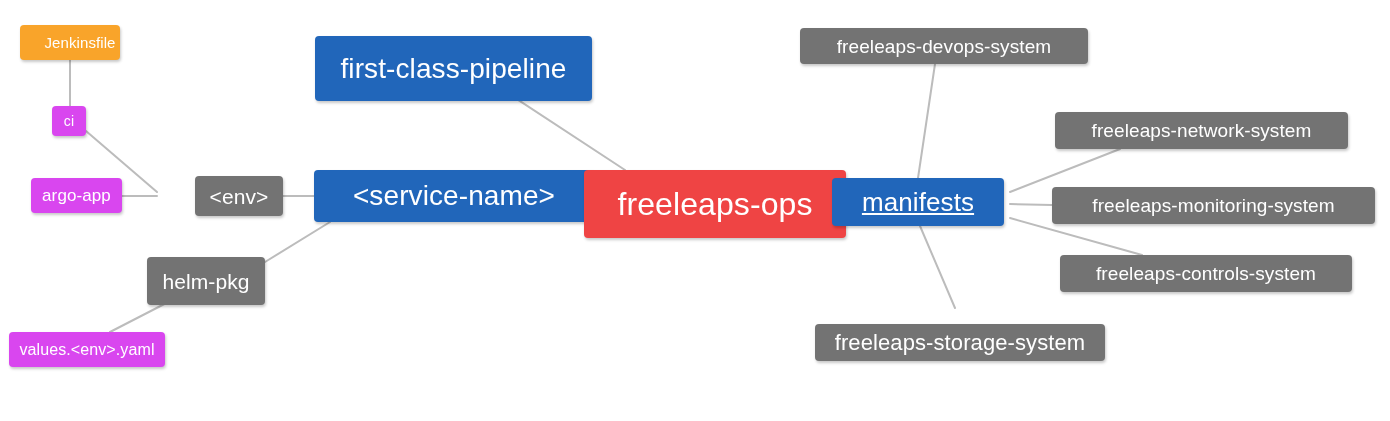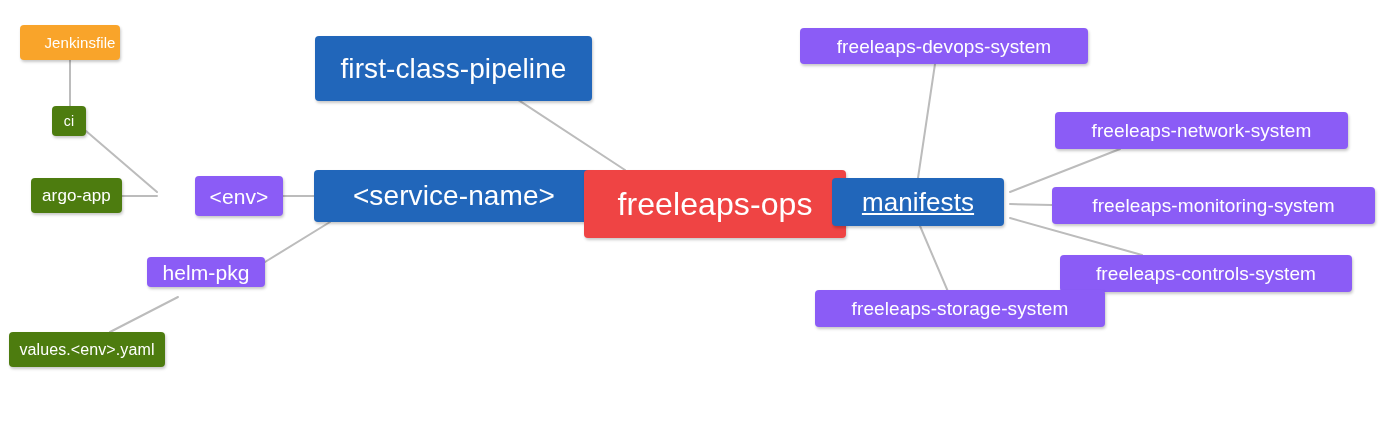--- a/index.html
+++ b/index.html
@@ -30,22 +30,22 @@
     justify-content: center;
     color: #ffffff;
     border-radius: 4px;
     white-space: nowrap;
     line-height: 1;
     box-shadow: 1px 2px 3px rgba(0,0,0,0.22);
     letter-spacing: 0.1px;
   }
   .n-root  { background: #ef4444; }
   .n-blue  { background: #2166ba; }
-  .n-green { background: #8b5cf6; }
-  .n-red   { background: #4d7c0f; }
+  .n-green { background: #737373; }
+  .n-red   { background: #d946ef; }
   .n-orange{ background: #f9a42a; padding-left: 20px; }
 </style>
 </head>
 <body>
 
 <div id="canvas">
   <svg id="edges" viewBox="0 0 1390 421" preserveAspectRatio="none">
       <line x1="70" y1="60" x2="70" y2="106" stroke="#bcbcbc" stroke-width="2" stroke-linecap="round"></line>
       <line x1="86" y1="131" x2="157" y2="192" stroke="#bcbcbc" stroke-width="2" stroke-linecap="round"></line>
       <line x1="122" y1="196" x2="157" y2="196" stroke="#bcbcbc" stroke-width="2" stroke-linecap="round"></line>
@@ -59,25 +59,25 @@
       <line x1="1010" y1="192" x2="1120" y2="149" stroke="#bcbcbc" stroke-width="2" stroke-linecap="round"></line>
       <line x1="1010" y1="204" x2="1052" y2="205" stroke="#bcbcbc" stroke-width="2" stroke-linecap="round"></line>
       <line x1="1010" y1="218" x2="1142" y2="255" stroke="#bcbcbc" stroke-width="2" stroke-linecap="round"></line>
       <line x1="920" y1="226" x2="955" y2="308" stroke="#bcbcbc" stroke-width="2" stroke-linecap="round"></line>
     </svg>
   <div id="nodes">
       <div class="node n-orange" style="left: 20px; top: 25px; width: 100px; height: 35px; font-size: 15px;">Jenkinsfile</div>
       <div class="node n-red" style="left: 52px; top: 106px; width: 34px; height: 30px; font-size: 14px;">ci</div>
       <div class="node n-red" style="left: 31px; top: 178px; width: 91px; height: 35px; font-size: 17px;">argo-app</div>
       <div class="node n-green" style="left: 157px; top: 176px; width: 88px; height: 40px; font-size: 21px; margin-left: 38px;">&lt;env&gt;</div>
-      <div class="node n-green" style="left: 147px; top: 257px; width: 118px; height: 30px; font-size: 21px;">helm-pkg</div>
+      <div class="node n-green" style="left: 147px; top: 257px; width: 118px; height: 48px; font-size: 21px;">helm-pkg</div>
       <div class="node n-red" style="left: 9px; top: 332px; width: 156px; height: 35px; font-size: 16px;">values.&lt;env&gt;.yaml</div>
       <div class="node n-blue" style="left: 315px; top: 36px; width: 277px; height: 65px; font-size: 28px;">first-class-pipeline</div>
       <div class="node n-blue" style="left: 314px; top: 170px; width: 280px; height: 52px; font-size: 28px; text-align: right;">&lt;service-name&gt;</div>
       <div class="node n-root" style="left: 584px; top: 170px; width: 262px; height: 68px; font-size: 32px;">freeleaps-ops</div>
       <div class="node n-blue" style="left: 832px; top: 178px; width: 172px; height: 48px; font-size: 26px; text-decoration: underline;">manifests</div>
       <div class="node n-green" style="left: 800px; top: 28px; width: 288px; height: 36px; font-size: 19px;">freeleaps-devops-system</div>
       <div class="node n-green" style="left: 1055px; top: 112px; width: 293px; height: 37px; font-size: 19px;">freeleaps-network-system</div>
       <div class="node n-green" style="left: 1052px; top: 187px; width: 323px; height: 37px; font-size: 19px;">freeleaps-monitoring-system</div>
       <div class="node n-green" style="left: 1060px; top: 255px; width: 292px; height: 37px; font-size: 19px;">freeleaps-controls-system</div>
-      <div class="node n-green" style="left: 815px; top: 290px; width: 290px; height: 37px; font-size: 19px;">freeleaps-storage-system</div>
+      <div class="node n-green" style="left: 815px; top: 324px; width: 290px; height: 37px; font-size: 22px;">freeleaps-storage-system</div>
     </div>
 </div>
 
 </body></html>

